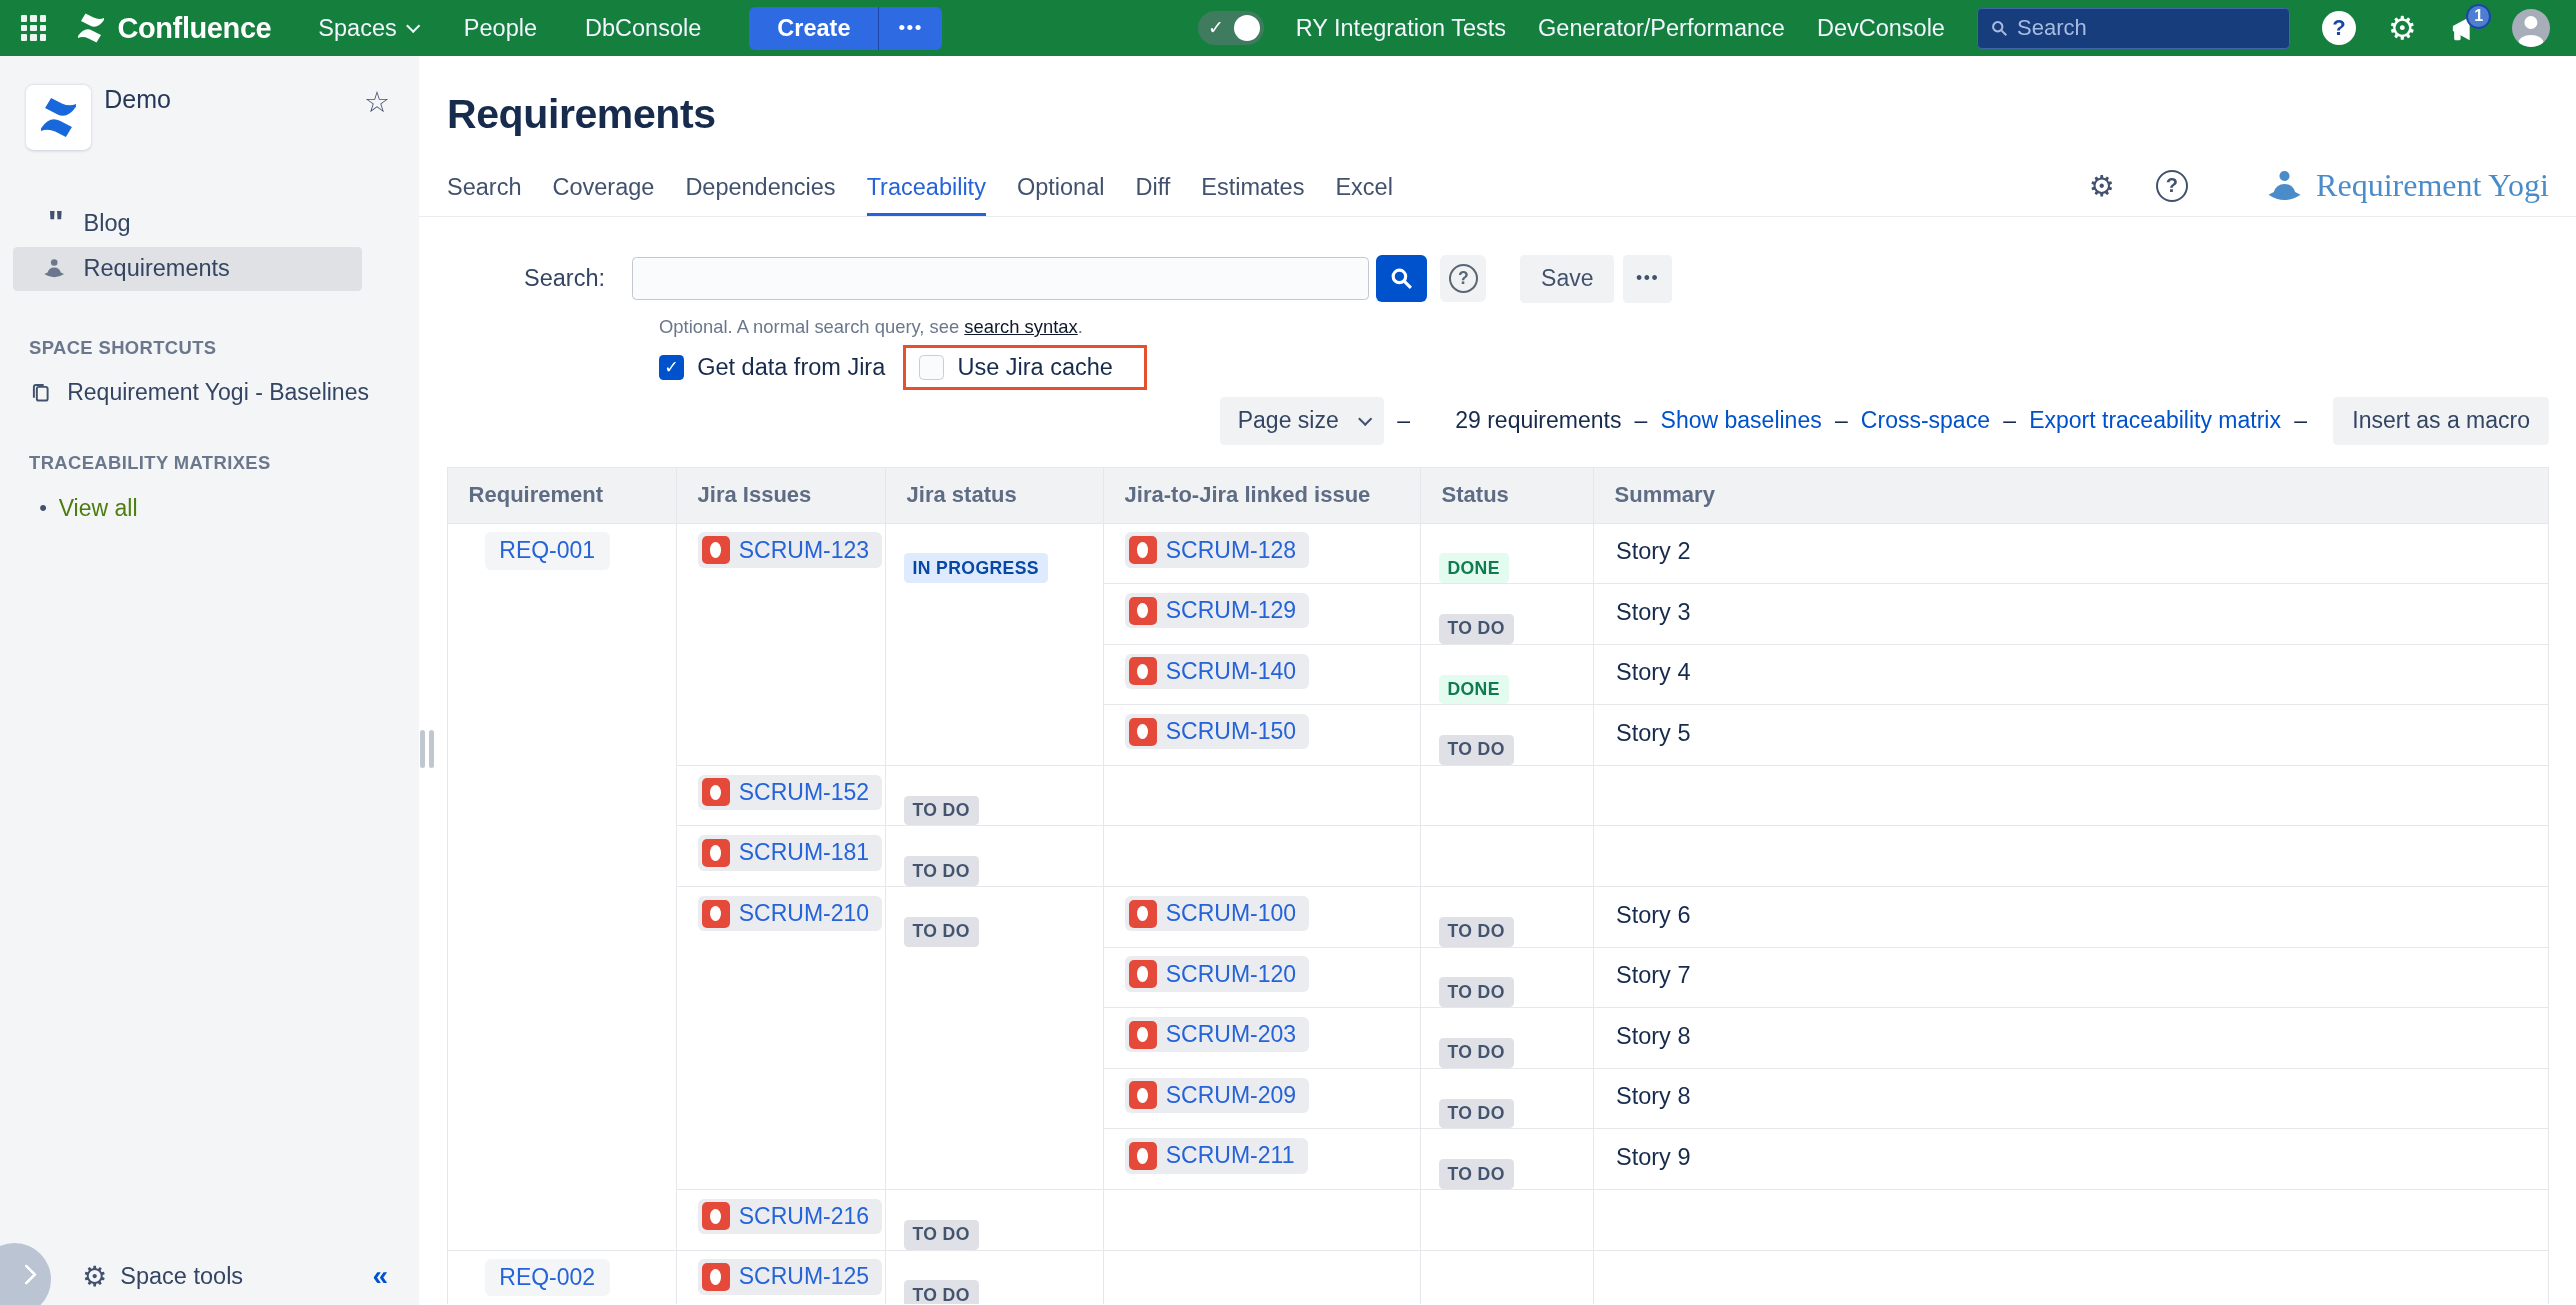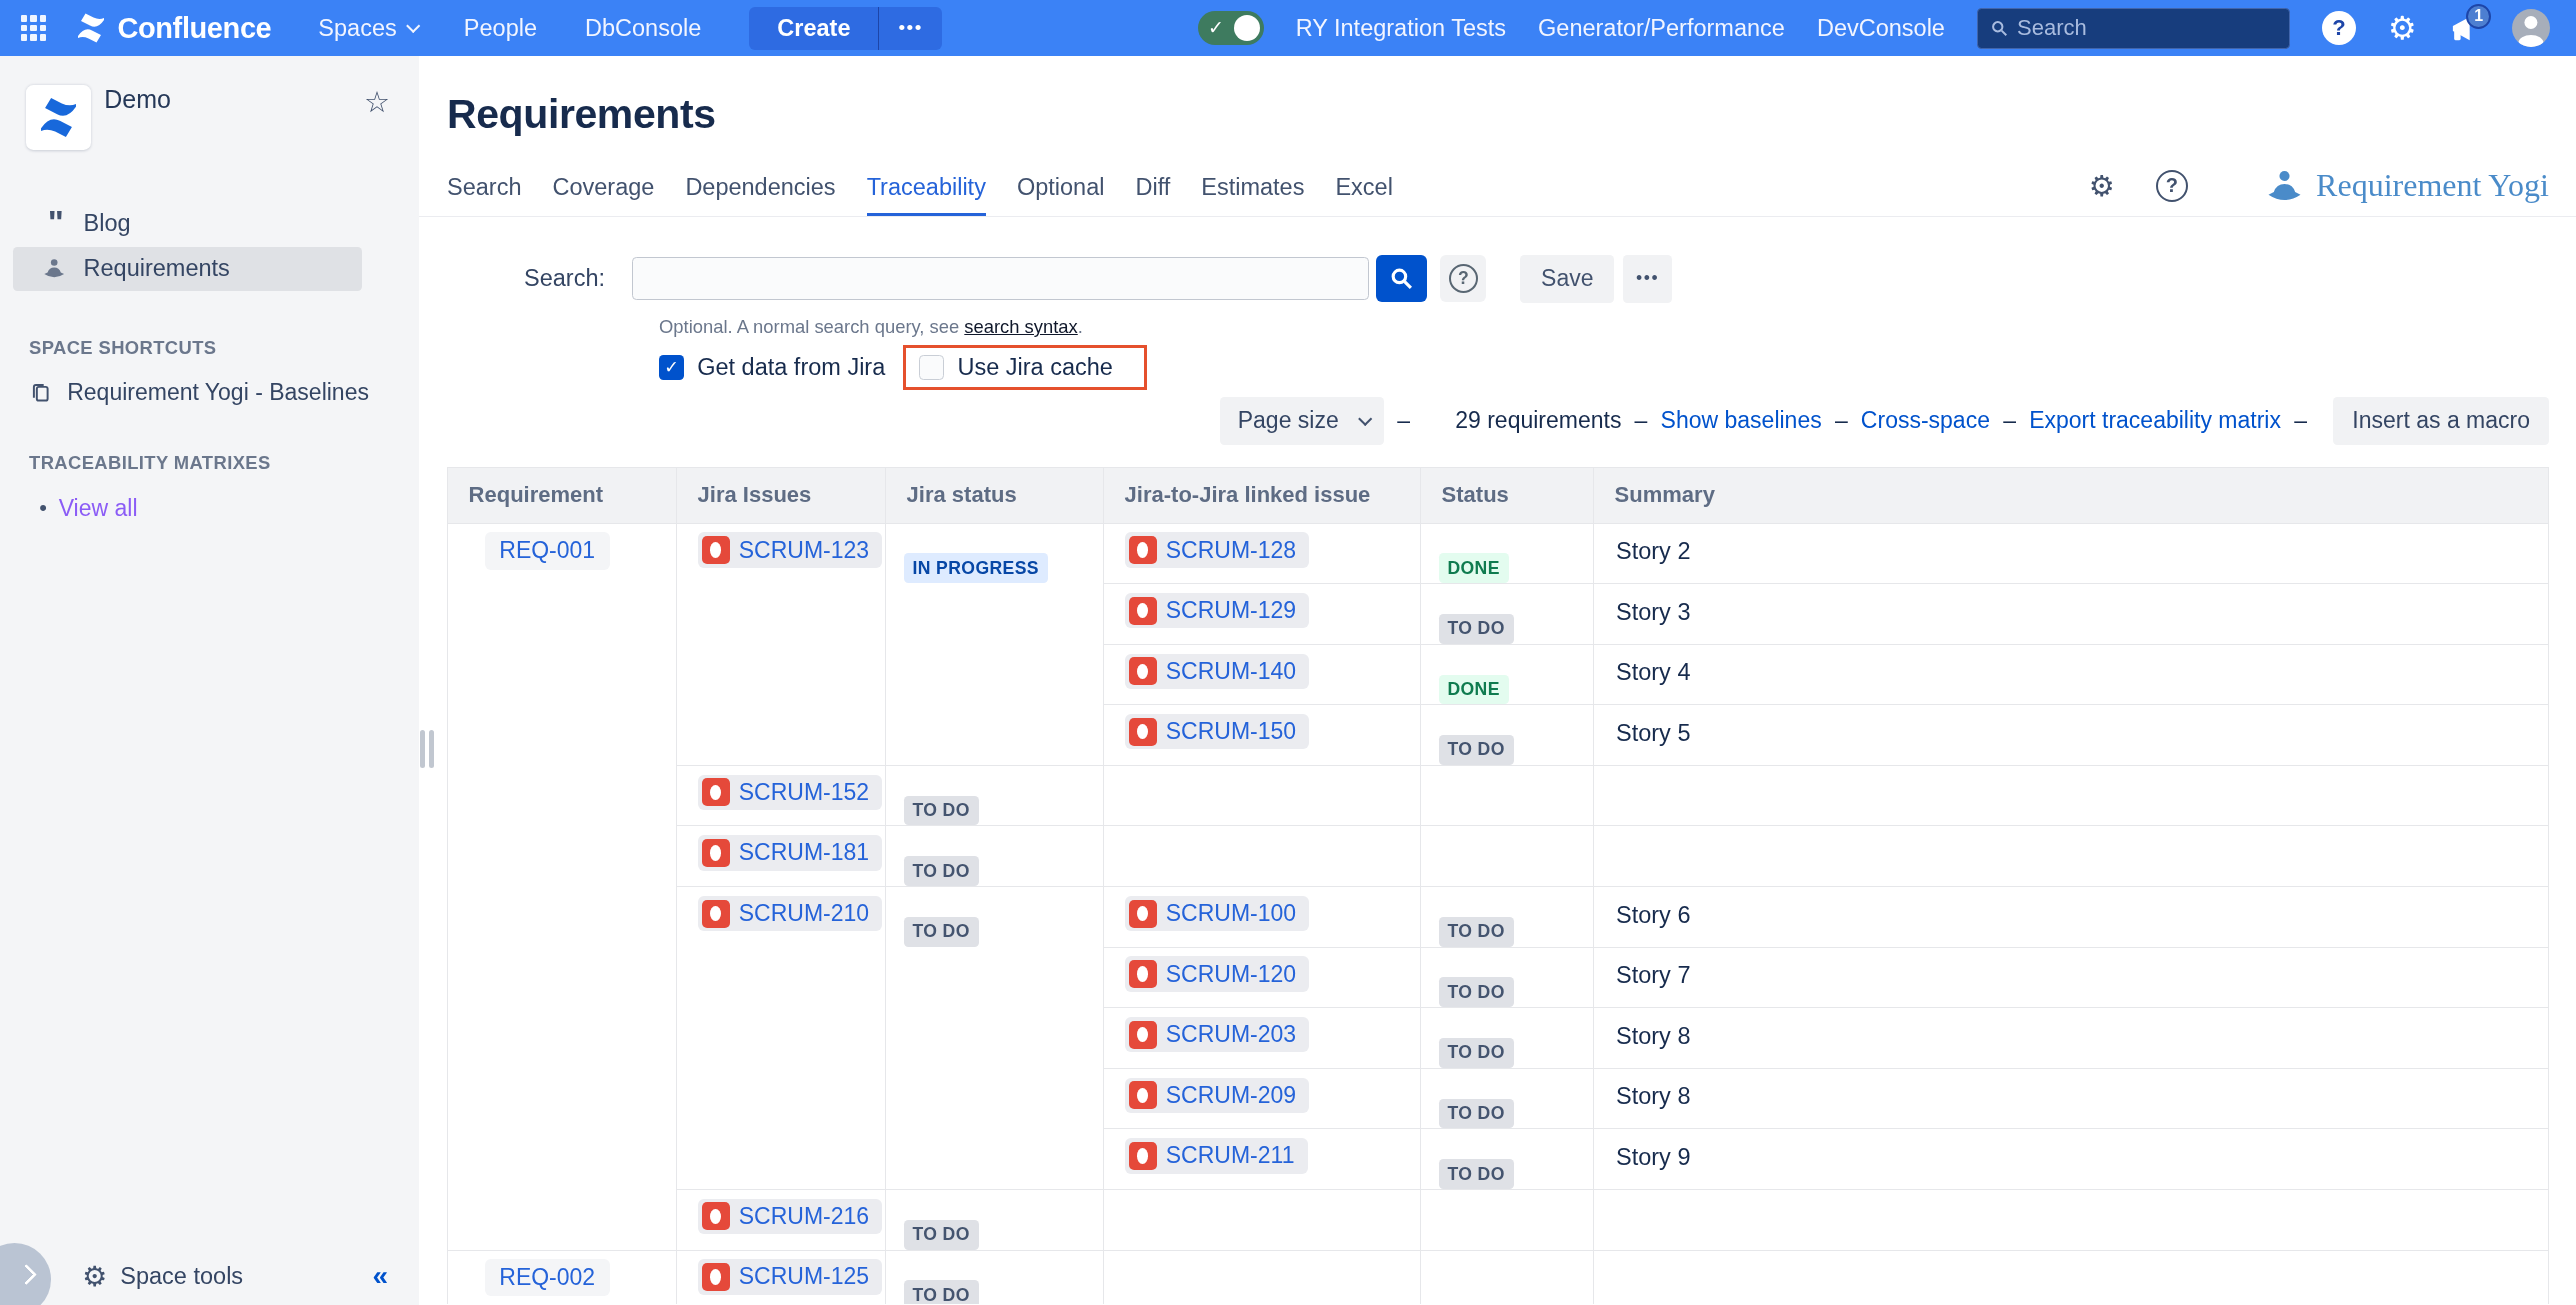--- a/index.html
+++ b/index.html
@@ -1,21 +1,21 @@
 <!DOCTYPE html>
 <html style="font-size:11.7px"><head>
 <meta charset="utf-8">
 <style>
   * { margin:0; padding:0; box-sizing:border-box; }
   html,body { width:2576px; height:1306px; overflow:hidden; }
   body { font-family:"Liberation Sans", sans-serif; background:#fff; position:relative; color:#172b4d; }
   .glyph { font-family:"DejaVu Sans", sans-serif; }
 
   
-  .topnav { height:56px; background:#3b82f6; display:flex; align-items:center; padding:0 26.4px 0 20.6px; gap:0; }
+  .topnav { height:56px; background:#15803d; display:flex; align-items:center; padding:0 26.4px 0 20.6px; gap:0; }
   .appgrid { display:grid; grid-template-columns:repeat(3,6.6px); grid-template-rows:repeat(3,6.6px); gap:2.9px; margin-right:29px; cursor:pointer; }
   .appgrid i { background:rgba(255,255,255,.92); border-radius:1.1px; display:block; }
   .brand { display:flex; align-items:center; gap:10.3px; margin-right:47px; }
   .conf-mark { width:32px; height:32px; }
   .brand-name { color:#fff; font-size:29px; font-weight:700; letter-spacing:-0.4px; }
   .nav-item { color:#f2f5ff; font-size:23.5px; margin-right:48px; display:flex; align-items:center; gap:8.8px; cursor:pointer; white-space:nowrap; }
   .chev { width:10.3px; height:10.3px; border-right:2.2px solid #f2f5ff; border-bottom:2.2px solid #f2f5ff; transform:rotate(45deg) translateY(-2.9px); display:inline-block; }
   .create-split { display:flex; margin-right:0; }
   .btn-create { background:#2e6be2; color:#fff; font-size:23.5px; font-weight:700; border:none; border-radius:5.9px 0 0 5.9px; padding:8px 28px; cursor:pointer; }
   .btn-create-more { background:#2e6be2; color:#fff; font-size:19px; border:none; border-left:1.5px solid #1d45a8; border-radius:0 5.9px 5.9px 0; padding:8px 19px; letter-spacing:1.5px; cursor:pointer; }
@@ -50,21 +50,21 @@
   .side-item { display:flex; align-items:center; gap:16px; height:44px; padding:0 17.6px 0 28px; margin:1.5px 57px 1.5px 13.2px; border-radius:4.4px; cursor:pointer; }
   .side-item.active { background:#dfe1e5; }
   .side-item .ic { width:26.4px; display:flex; justify-content:center; flex:none; }
   .side-item .lbl { font-size:23.5px; color:#344563; }
   .blog-q { font-size:34px; font-weight:700; color:#42526e; line-height:13.2px; letter-spacing:-2.9px; }
   .side-section { margin-top:46px; padding-left:29px; }
   .side-sec-title { font-size:18.4px; font-weight:700; color:#6b778c; letter-spacing:0.4px; margin-bottom:20.6px; }
   .side-link-item { display:flex; align-items:center; gap:14.7px; font-size:23px; color:#344563; cursor:pointer; }
   .viewall-row { display:flex; align-items:center; gap:11.7px; margin-top:7.3px; padding-left:10.3px; }
   .viewall-row .dot { color:#42526e; font-size:22px; }
-  .viewall-row a { color:#8b5cf6; font-size:23px; text-decoration:none; cursor:pointer; }
+  .viewall-row a { color:#4d7c0f; font-size:23px; text-decoration:none; cursor:pointer; }
   .space-tools { position:absolute; bottom:0; left:0; right:0; height:60px; display:flex; align-items:center; padding:0 31px; gap:13.2px; background:#f4f5f7; }
   .space-tools .lbl { font-size:23.5px; color:#344563; flex:1; }
   .gear-gray { color:#42526e; font-size:28px; }
   .collapse { color:#0052cc; font-size:28px; font-weight:700; cursor:pointer; }
   .expand-handle { position:absolute; left:-22px; bottom:-10.3px; width:73px; height:73px; border-radius:50%; background:#bac4d3; z-index:5; }
   .expand-handle .c { position:absolute; right:17.6px; top:23.5px; width:14.7px; height:14.7px; border-right:3.7px solid #fff; border-top:3.7px solid #fff; transform:rotate(45deg); border-radius:1.5px; }
   .grip { position:absolute; left:420px; top:674px; display:flex; gap:3.7px; }
   .grip i { width:5.1px; height:38px; background:#c1c7d0; border-radius:2.9px; display:block; }
 
   

